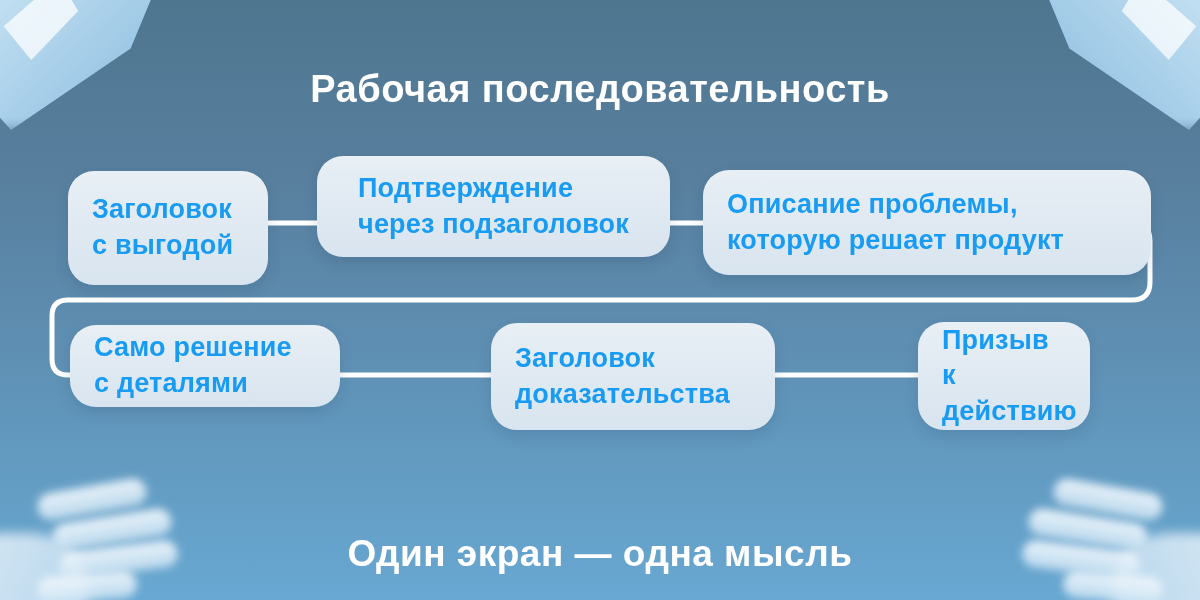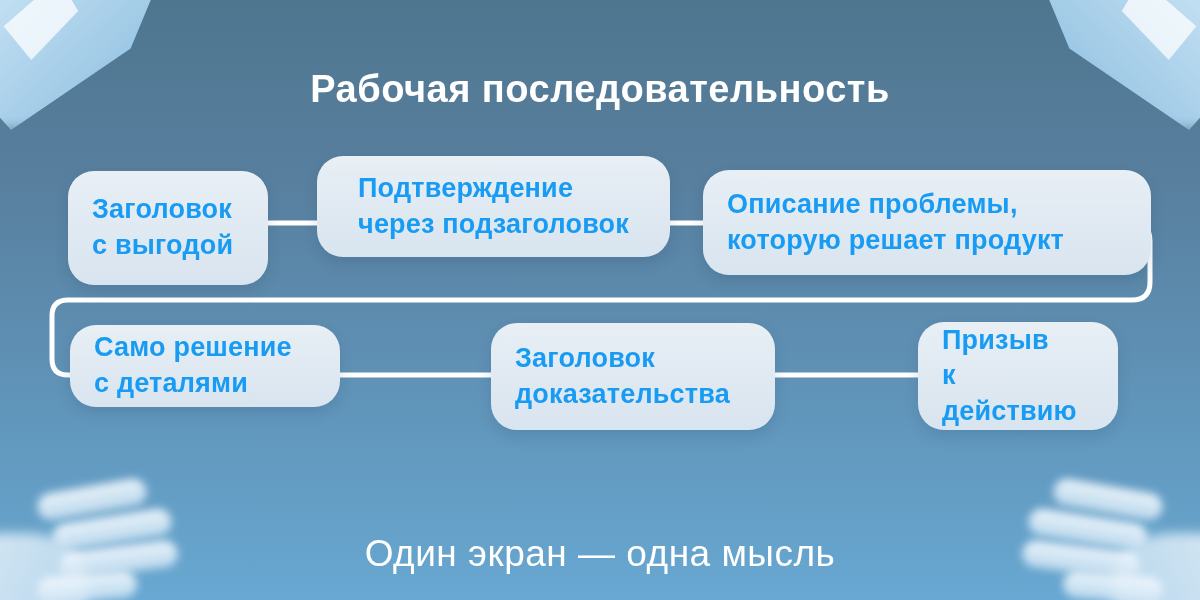--- a/index.html
+++ b/index.html
@@ -65,21 +65,21 @@
   .page-title{
     position:absolute;left:0;top:22px;width:100%;
     text-align:center;color:var(--title-text);
     font-size:38px;font-weight:bold;letter-spacing:0.5px;
     z-index:3;
     margin-top:46px;
   }
   .page-footer{
     position:absolute;left:0;top:533px;width:100%;
     text-align:center;color:var(--title-text);
-    font-size:37px;font-weight:normal;letter-spacing:0.5px;
+    font-size:37px;font-weight:bold;letter-spacing:0.5px;
     z-index:3;
   }
 
   
   .flow-box{
     position:absolute;z-index:4;
     background:linear-gradient(180deg,var(--box-bg-top),var(--box-bg-bottom));
     border-radius:26px;
     display:flex;align-items:center;
     padding:0 24px;
@@ -88,21 +88,21 @@
   .flow-box .label{
     color:var(--box-text);
     font-size:27px;font-weight:bold;line-height:1.32;
     white-space:pre-line;letter-spacing:0.2px;
   }
   .b1{left:68px; top:171px;width:200px;height:114px;}
   .b2{left:317px;top:156px;width:353px;height:101px;justify-content:center;}
   .b3{left:703px;top:170px;width:448px;height:105px;}
   .b4{left:70px; top:325px;width:270px;height:82px;}
   .b5{left:491px;top:323px;width:284px;height:107px;}
-  .b6{left:918px;top:322px;width:200px;height:108px;}
+  .b6{left:918px;top:322px;width:172px;height:108px;}
 </style>
 </head>
 <body>
 
 <div class="deco crystal tl">
   <div class="c1"></div>
     <div class="c2"></div>
 </div>
 <div class="deco crystal tr">
   <div class="c1"></div>

